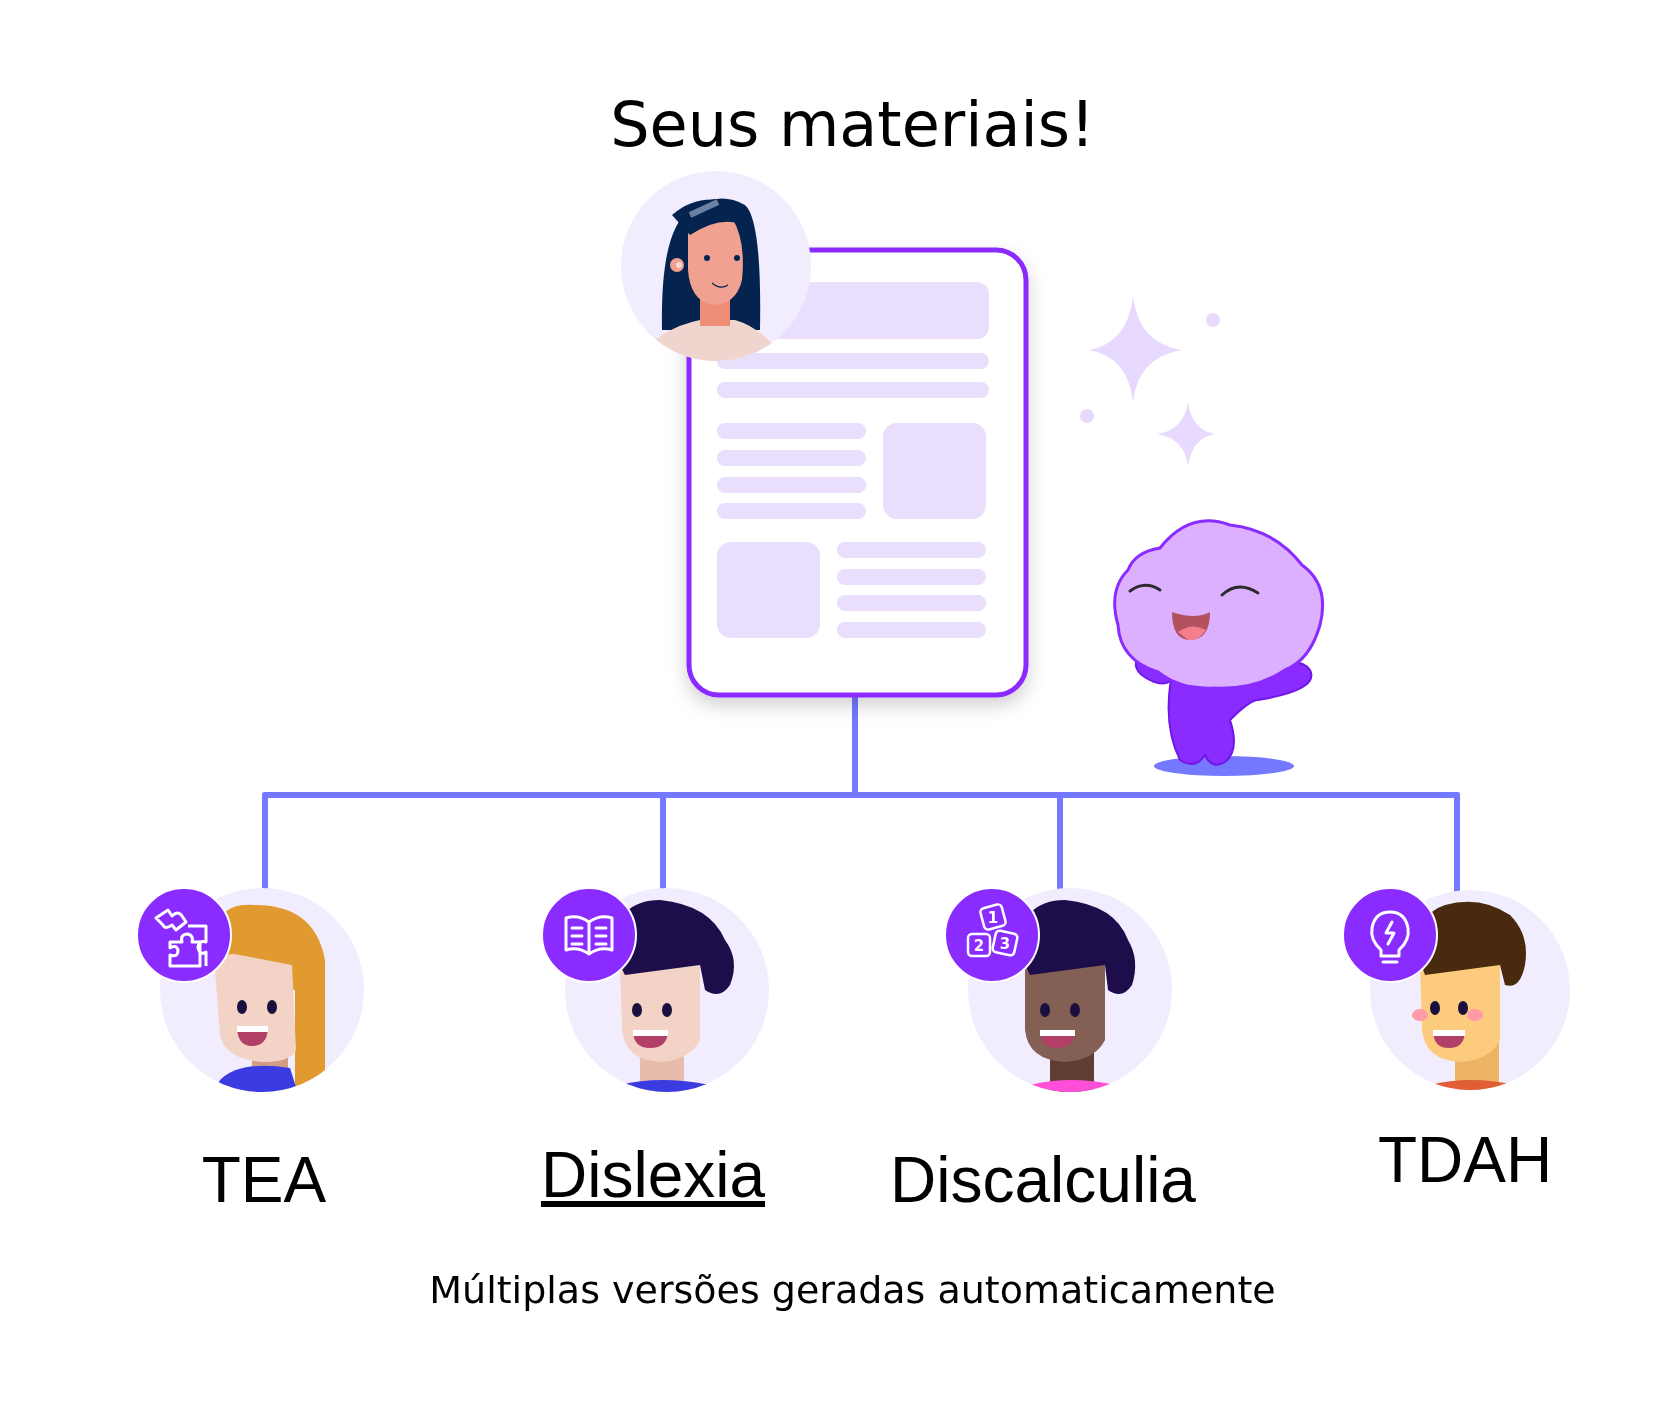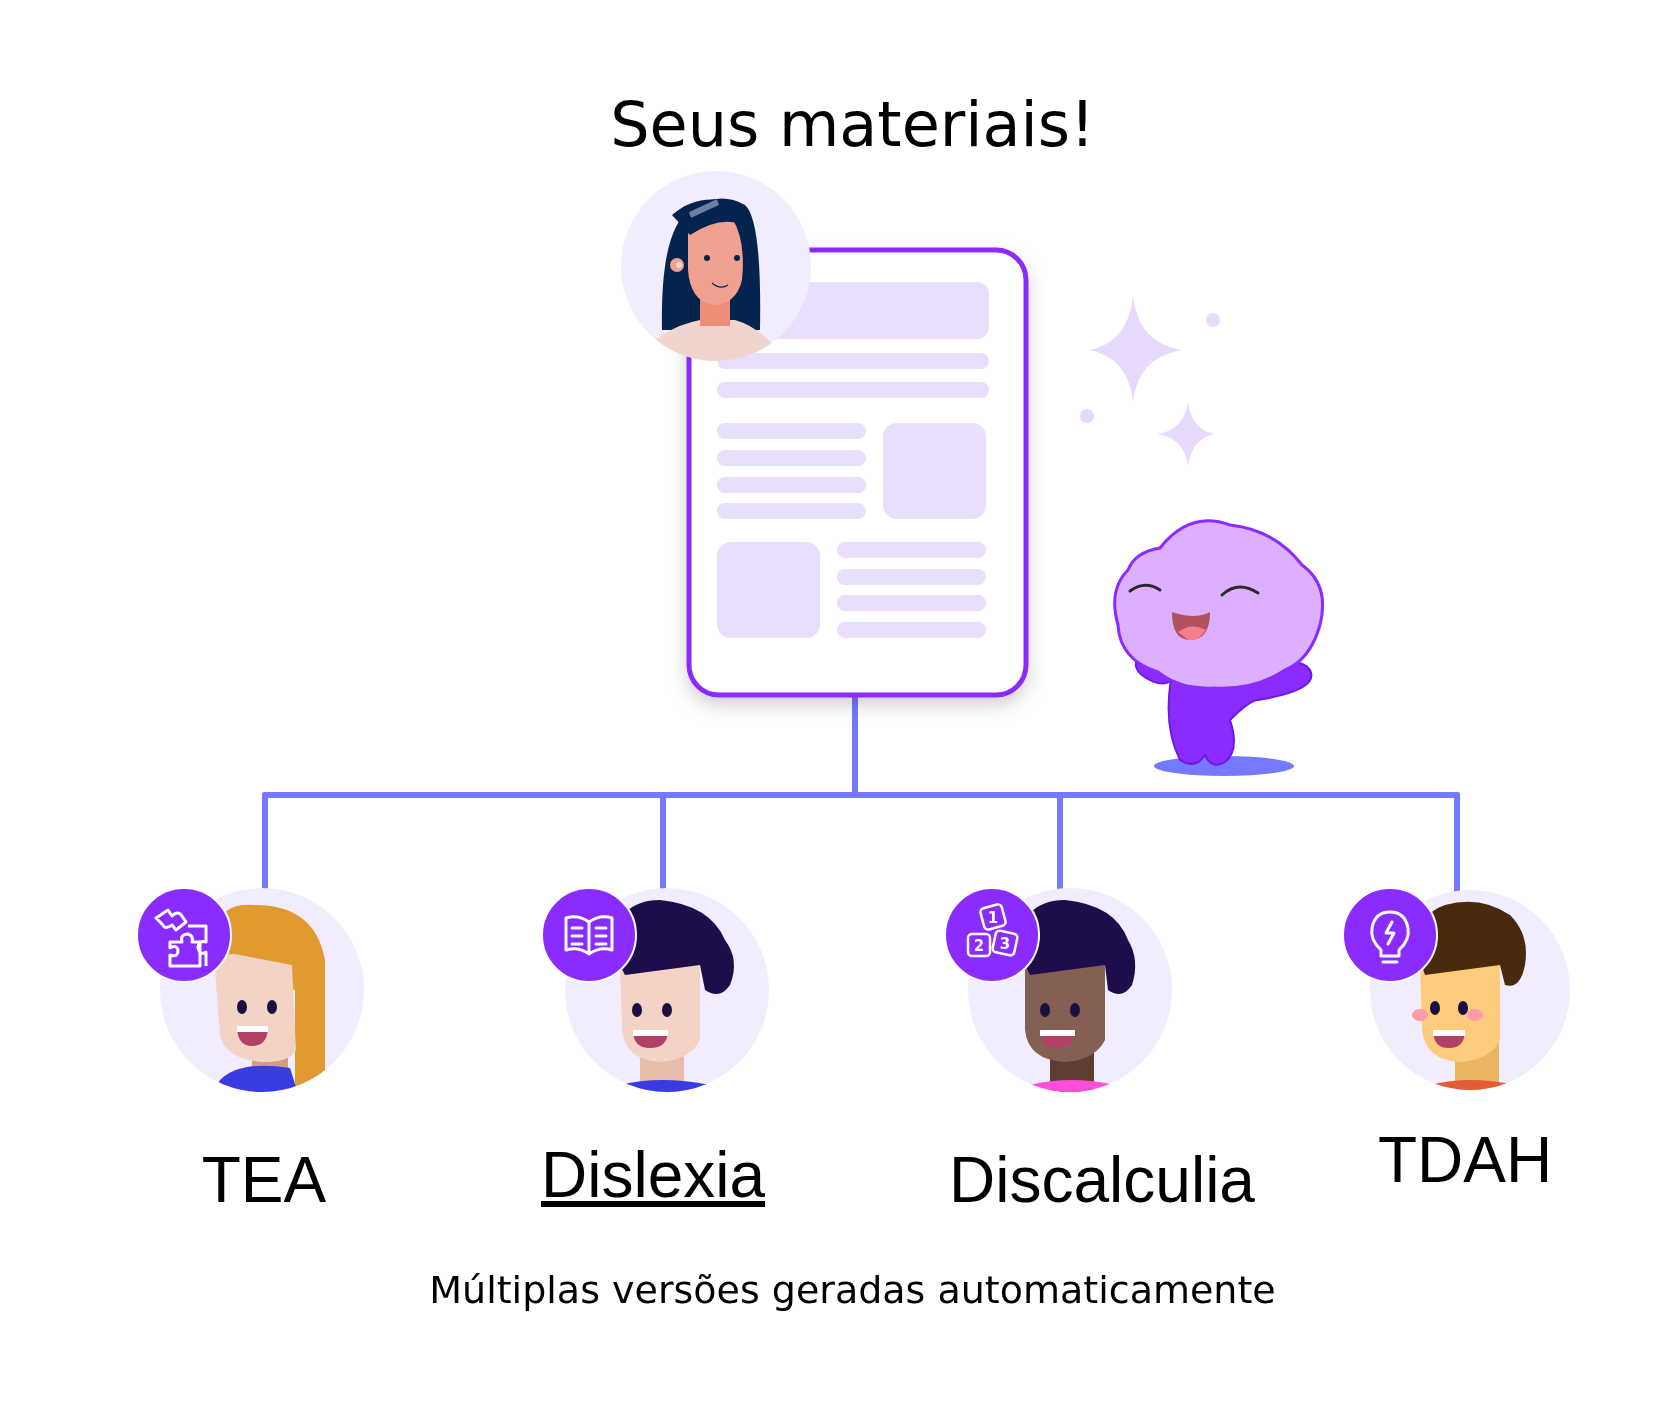--- a/index.html
+++ b/index.html
@@ -194,16 +194,16 @@
     <g stroke="#fff" stroke-width="3" fill="none" stroke-linecap="round" stroke-linejoin="round">
       <path d="M1381 950 Q1370 940 1372 928 Q1375 912 1390 912 Q1405 912 1408 928 Q1410 940 1399 950 L1399 956 L1381 956 Z"></path>
       <line x1="1383" y1="962" x2="1397" y2="962"></line>
       <path d="M1392 922 L1386 933 L1394 933 L1388 944"></path>
     </g>
   </g>
 </svg>
 
 <div class="abs label" style="left:64px;top:1140px;margin-top:8px;">TEA</div>
 <div class="abs label" style="left:453px;top:1143px;text-decoration:underline;">Dislexia</div>
-<div class="abs label" style="left:902px;top:1148px;">Discalculia</div>
+<div class="abs label" style="left:843px;top:1148px;">Discalculia</div>
 <div class="abs label" style="left:1265px;top:1128px;">TDAH</div>
 
 <div id="footer" class="abs">Múltiplas versões geradas automaticamente</div>
 
 </body></html>

